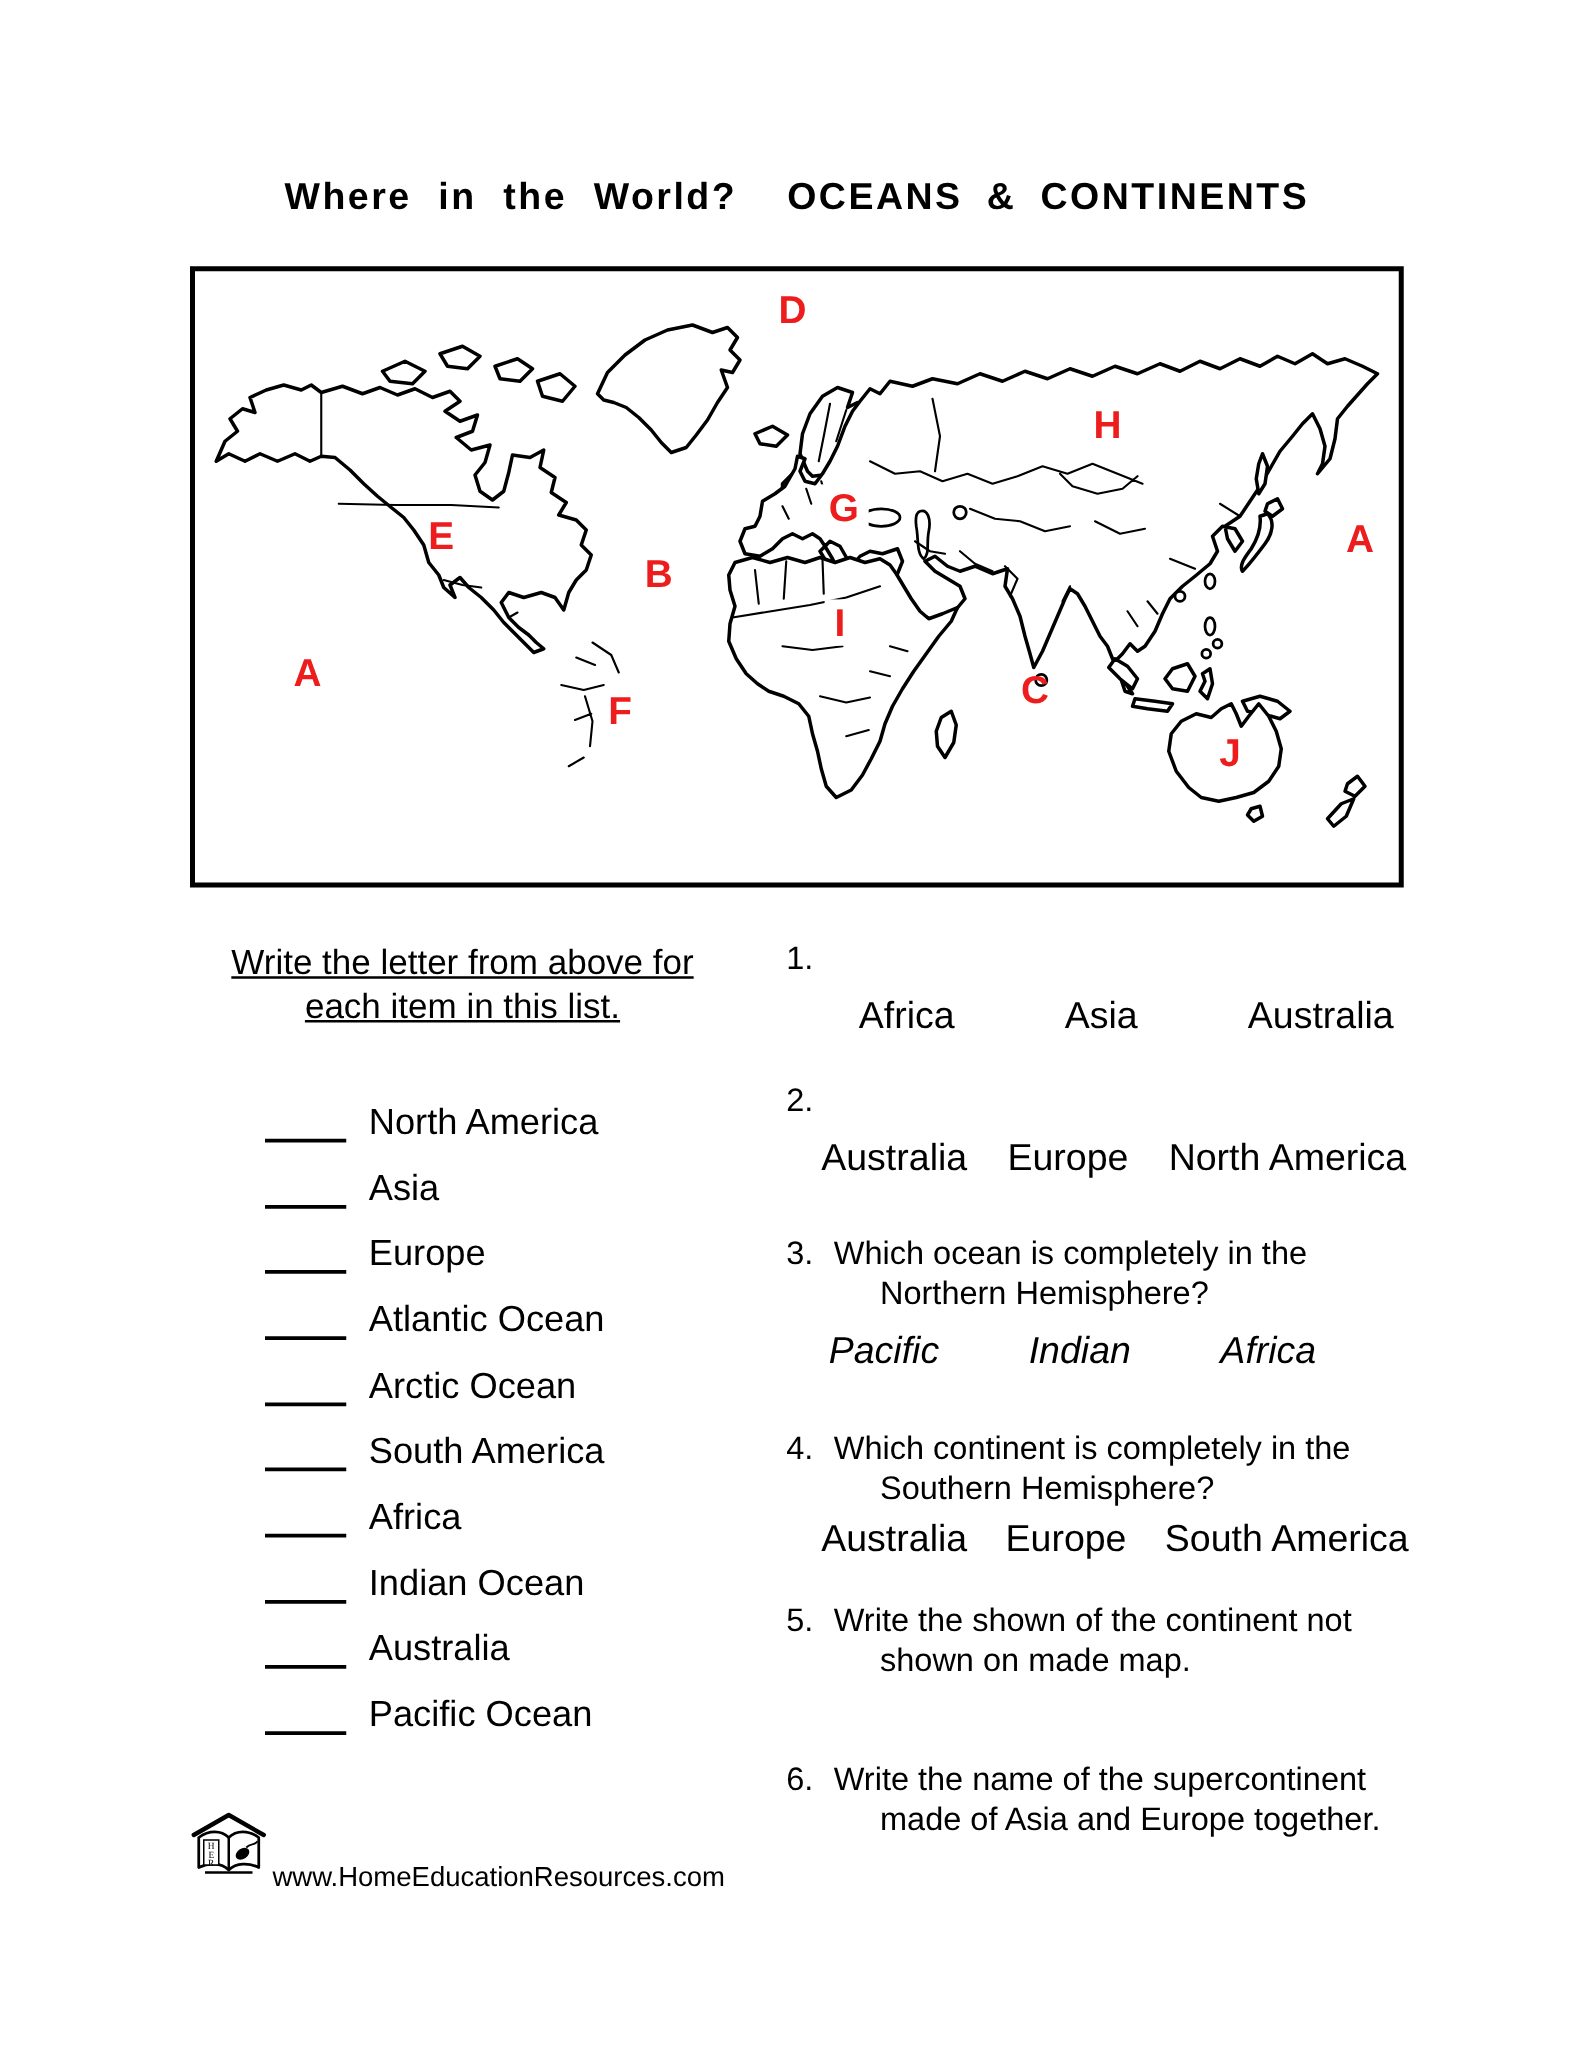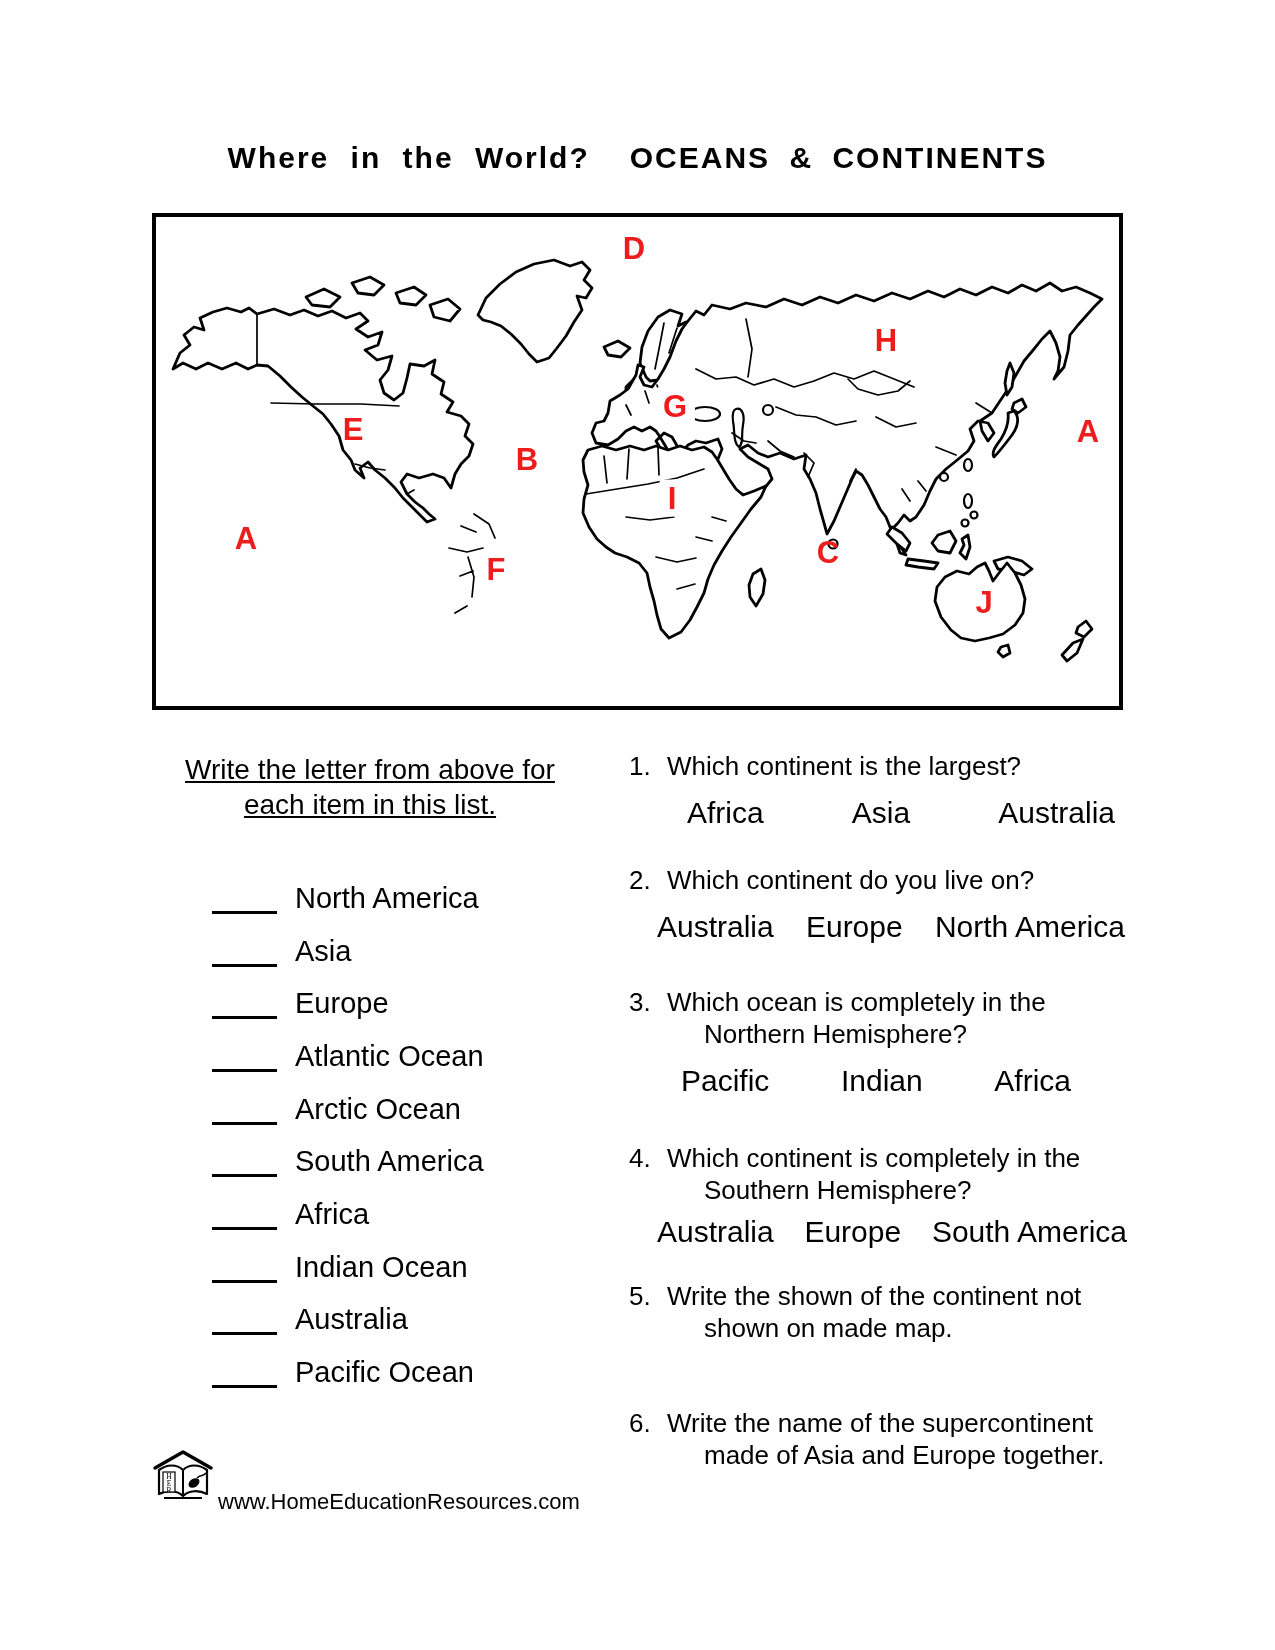--- a/index.html
+++ b/index.html
@@ -141,48 +141,46 @@
       </div>
     <div class="match-row">
         <span class="blank"></span>
         <span class="match-label">Pacific Ocean</span>
       </div>
   </div>
 
   <div class="q" style="top:750px">
     <div class="q-line">
         <span class="q-num">1.</span>
-        <span>Which continent is the largest?</span>
       </div>
     <div class="opts" style="margin-left:58px;width:428px;">
       <span>Africa</span>
       <span>Asia</span>
       <span>Australia</span>
     </div>
   </div>
 
   <div class="q" style="top:864px">
     <div class="q-line">
         <span class="q-num">2.</span>
-        <span>Which continent do you live on?</span>
       </div>
     <div class="opts" style="margin-left:28px;width:468px;">
       <span>Australia</span>
       <span>Europe</span>
       <span>North America</span>
     </div>
   </div>
 
   <div class="q" style="top:986px">
     <div class="q-line">
         <span class="q-num">3.</span>
         <span>Which ocean is completely in the</span>
       </div>
     <div class="q-line2">Northern Hemisphere?</div>
-    <div class="opts" style="margin-left:52px;width:390px;">
+    <div class="opts" style="margin-left:34px;width:390px;font-style:italic;">
       <span>Pacific</span>
       <span>Indian</span>
       <span>Africa</span>
     </div>
   </div>
 
   <div class="q" style="top:1142px">
     <div class="q-line">
         <span class="q-num">4.</span>
         <span>Which continent is completely in the</span>

